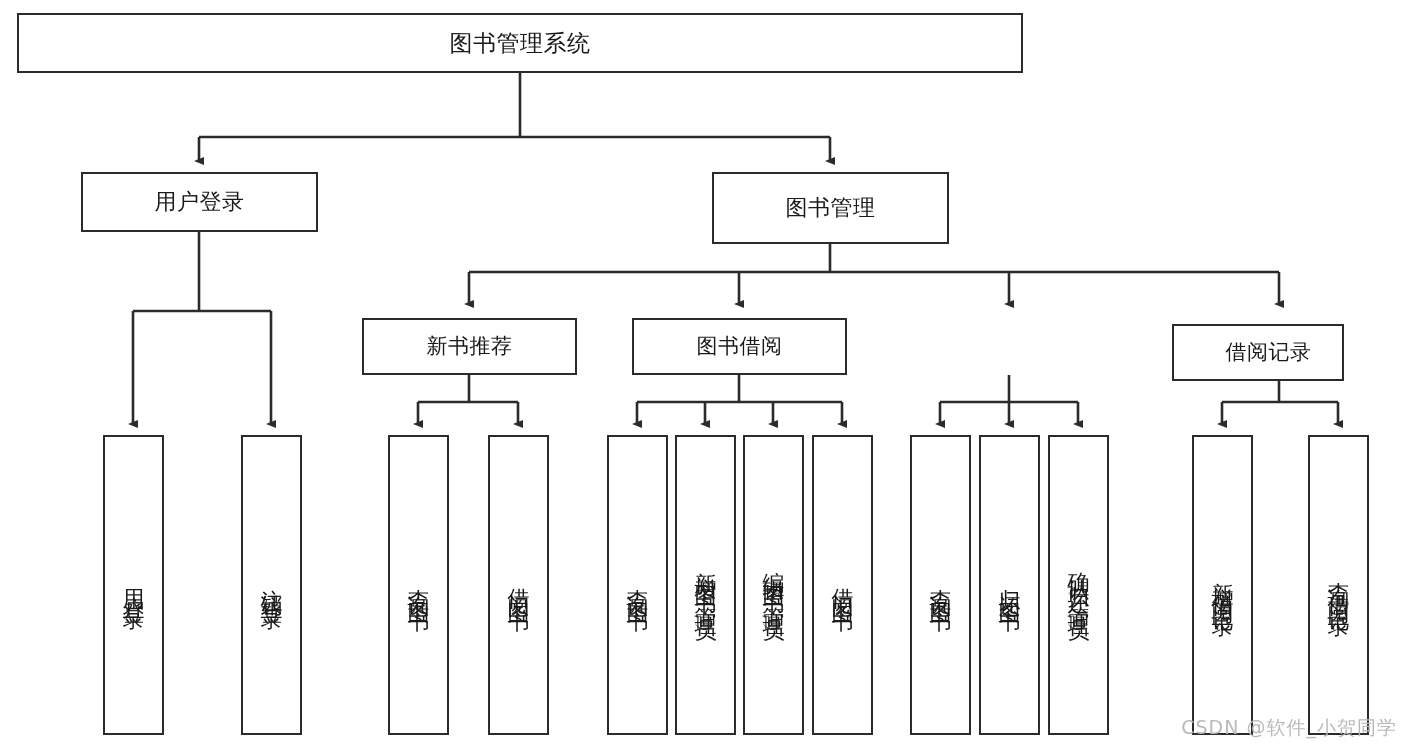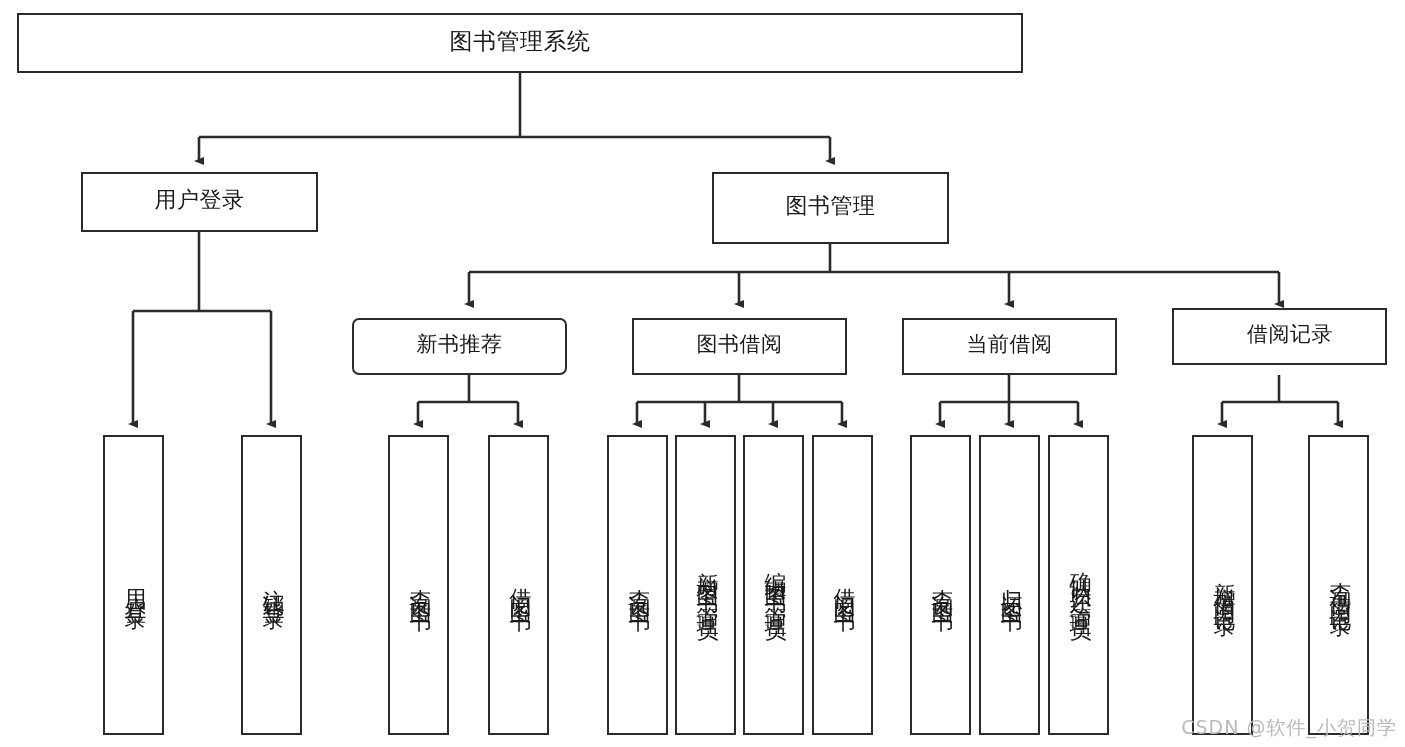--- a/index.html
+++ b/index.html
@@ -35,21 +35,20 @@
     align-items: center;
     justify-content: center;
     z-index: 2;
   }
   .node-label {
     color: #1a1a1a;
     letter-spacing: 0.5px;
     white-space: nowrap;
     text-align: center;
     line-height: 1.15;
-    font-family: Liberation Mono, monospace;
   }
   .node.root .node-label { font-size: 23px; }
   .node.level1 .node-label { font-size: 22px; }
   .node.level2 .node-label { font-size: 21px; }
 
   
   .node.leaf {
     align-items: center;
     justify-content: center;
   }
@@ -133,30 +132,27 @@
     <span class="node-label">图书管理系统</span>
   </div>
 
   <div class="node level1" style="left:81px; top:172px; width:237px; height:60px;">
     <span class="node-label">用户登录</span>
   </div>
   <div class="node level1" style="left:712px; top:172px; width:237px; height:72px;">
     <span class="node-label">图书管理</span>
   </div>
 
-  <div class="node level2" style="left:352px; top:318px; width:215px; height:57px;border-radius:7px;">
+  <div class="node level2" style="left:362px; top:318px; width:215px; height:57px;">
     <span class="node-label">新书推荐</span>
   </div>
   <div class="node level2" style="left:632px; top:318px; width:215px; height:57px;">
     <span class="node-label">图书借阅</span>
   </div>
-  <div class="node level2" style="left:902px; top:318px; width:215px; height:57px;">
-    <span class="node-label">当前借阅</span>
-  </div>
-  <div class="node level2" style="left:1172px; top:308px; width:215px; height:57px;padding-left:21px;">
+  <div class="node level2" style="left:1172px; top:324px; width:172px; height:57px;padding-left:21px;">
     <span class="node-label">借阅记录</span>
   </div>
 
   <div class="node leaf" style="left:103px; top:435px; width:61px; height:300px;">
     <span class="node-label">用户登录</span>
   </div>
   <div class="node leaf" style="left:241px; top:435px; width:61px; height:300px;">
     <span class="node-label">注销登录</span>
   </div>
 

